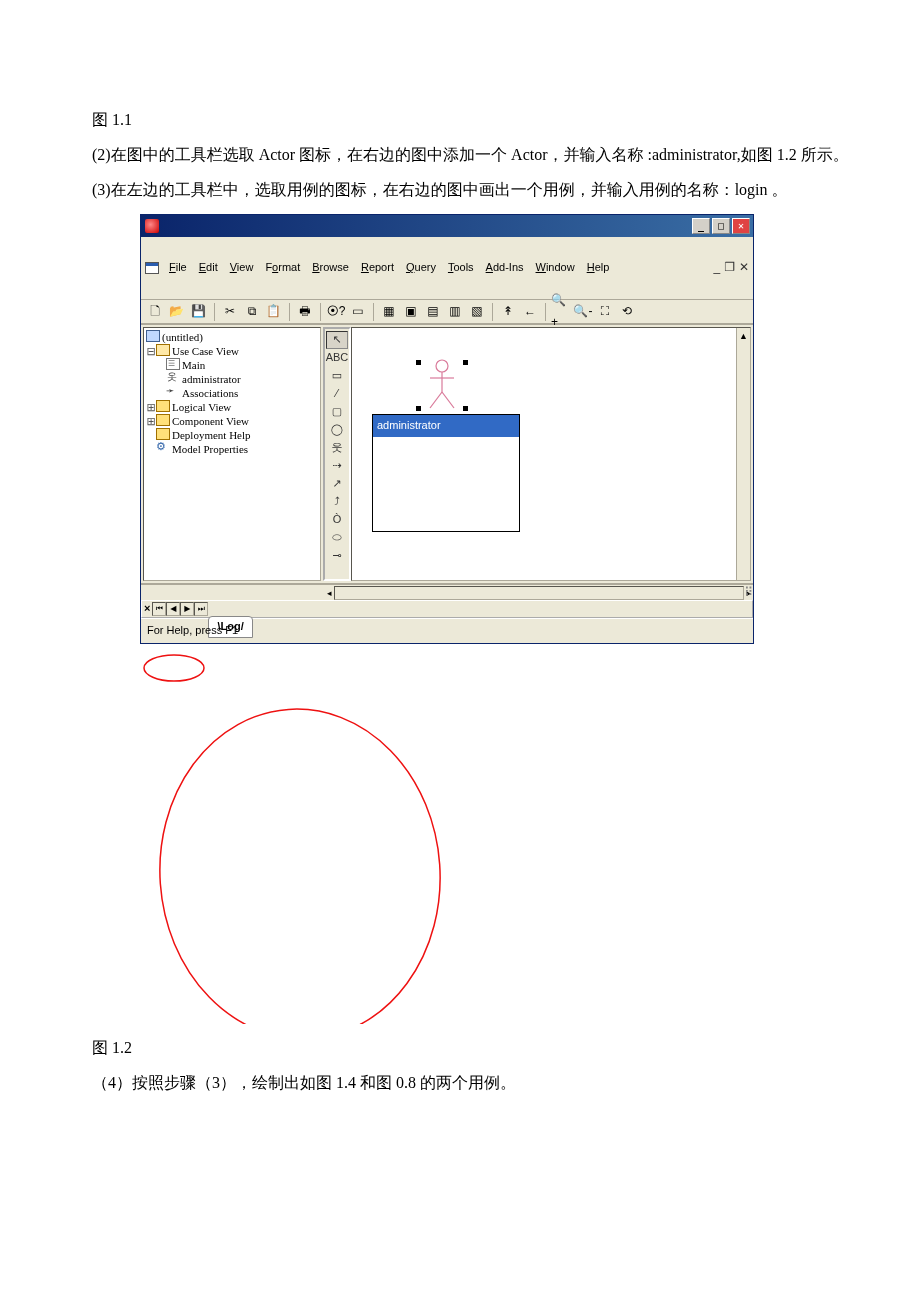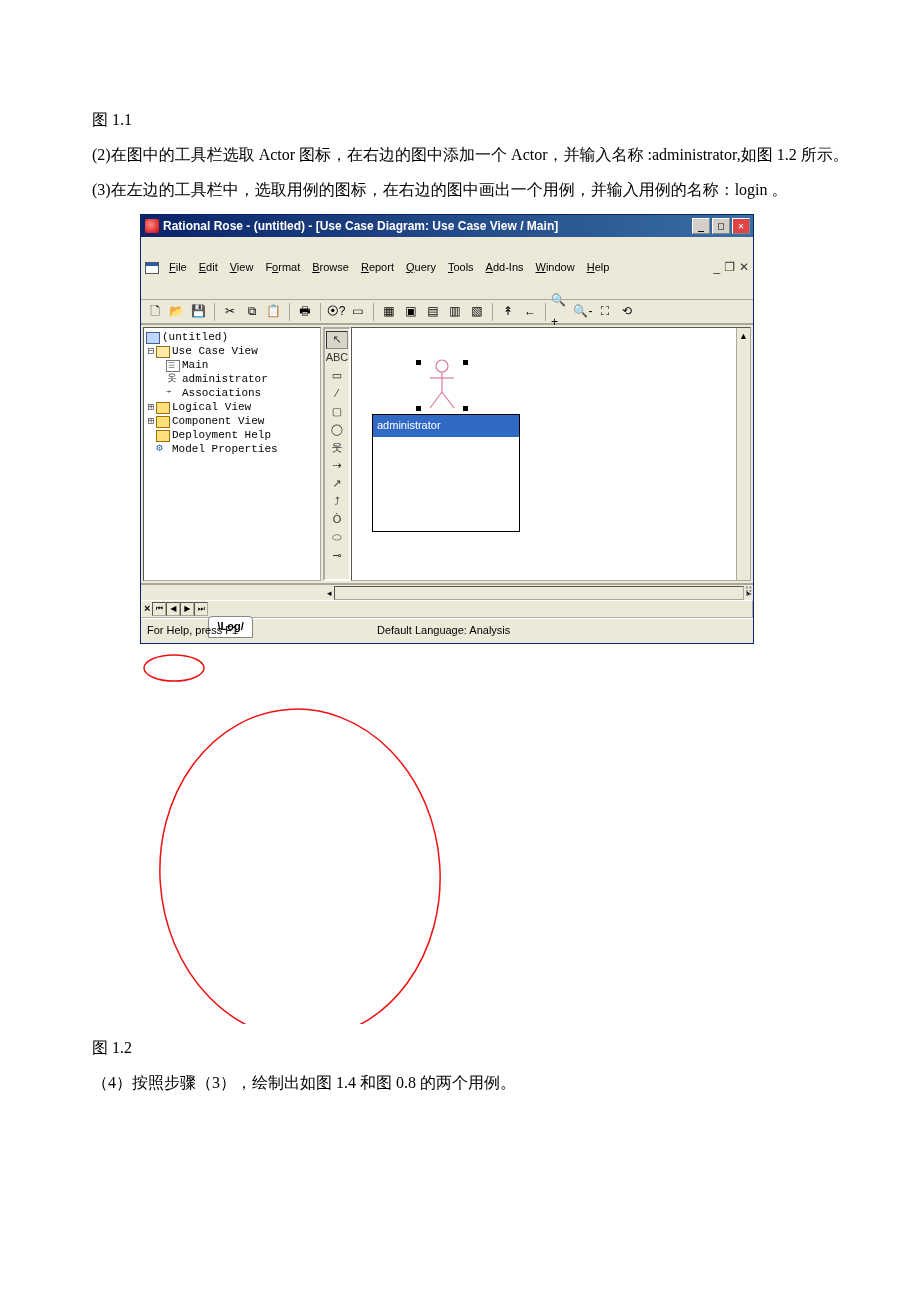--- a/index.html
+++ b/index.html
@@ -94,21 +94,21 @@
   .tree-pane {
     width: 178px;
     background: #fff;
     border: 1px inset #aca899;
     margin: 2px;
     overflow: hidden;
     font-family: "Courier New", monospace;
     font-size: 11px;
     padding: 2px;
   }
-  .tree-row { white-space: nowrap; line-height: 14px; display: flex; align-items: flex-end; }
+  .tree-row { white-space: nowrap; line-height: 14px; display: flex; align-items: flex-start; font-family: Liberation Serif, serif; }
   .tw { display: inline-block; width: 10px; text-align: center; color: #555; }
   .ticon { display: inline-block; width: 14px; height: 12px; margin-right: 2px; }
   .folder { background: #ffe07a; border: 1px solid #a07000; }
   .folder.open { background: #ffe9a8; }
   .pkg { background: #c0d8ff; border: 1px solid #406090; }
   .diagicon { border: 1px solid #777; background: #fff; position: relative; }
   .diagicon::after { content: "☰"; position: absolute; left: 1px; top: -2px; font-size: 8px; color: #777; }
   .actor-mini { position: relative; }
   .actor-mini::before { content: "옷"; font-size: 10px; position: absolute; left: 1px; top: -2px; color: #444; }
   .assoc-mini { position: relative; }
@@ -215,21 +215,20 @@
 
 <p class="para noindent" style="text-indent:2em;">(2)在图中的工具栏选取 Actor 图标，在右边的图中添加一个 Actor，并输入名称 :administrator,如图 1.2 所示。</p>
 
 <p class="para noindent" style="text-indent:2em;">(3)在左边的工具栏中，选取用例的图标，在右边的图中画出一个用例，并输入用例的名称：login 。</p>
 
 <div class="fig-wrap">
   <div class="rose-window">
 
     <div class="titlebar">
       <span class="rose-icon"></span>
-      <span>Rational Rose - (untitled) - [Use Case Diagram: Use Case View / Main]</span>
       <span class="spacer"></span>
       <span class="winbtn">_</span>
       <span class="winbtn">□</span>
       <span class="winbtn close">✕</span>
     </div>
 
     <div class="menubar">
       <span class="mdi-icon"></span>
       <span class="menu"><u>F</u><span title="File">ile</span></span>
       <span class="menu"><u>E</u>dit</span>
@@ -382,21 +381,20 @@
         <span class="navbtn">⏮</span>
         <span class="navbtn">◀</span>
         <span class="navbtn">▶</span>
         <span class="navbtn">⏭</span>
       </span>
       <span class="tab">\<span>Log</span>/</span>
     </div>
 
     <div class="statusbar">
       <span class="cell1">For Help, press F1</span>
-      <span class="cell2">Default Language: Analysis</span>
     </div>
 
   </div>
 </div>
 
 <div class="red-ellipses">
   <svg viewBox="0 0 360 370" width="360" height="370">
     <ellipse cx="34" cy="14" rx="30" ry="13" fill="none" stroke="#e11" stroke-width="1.5"></ellipse>
     <ellipse cx="160" cy="220" rx="140" ry="165" fill="none" stroke="#e11" stroke-width="1.5" transform="rotate(-4 160 220)"></ellipse>
   </svg>

